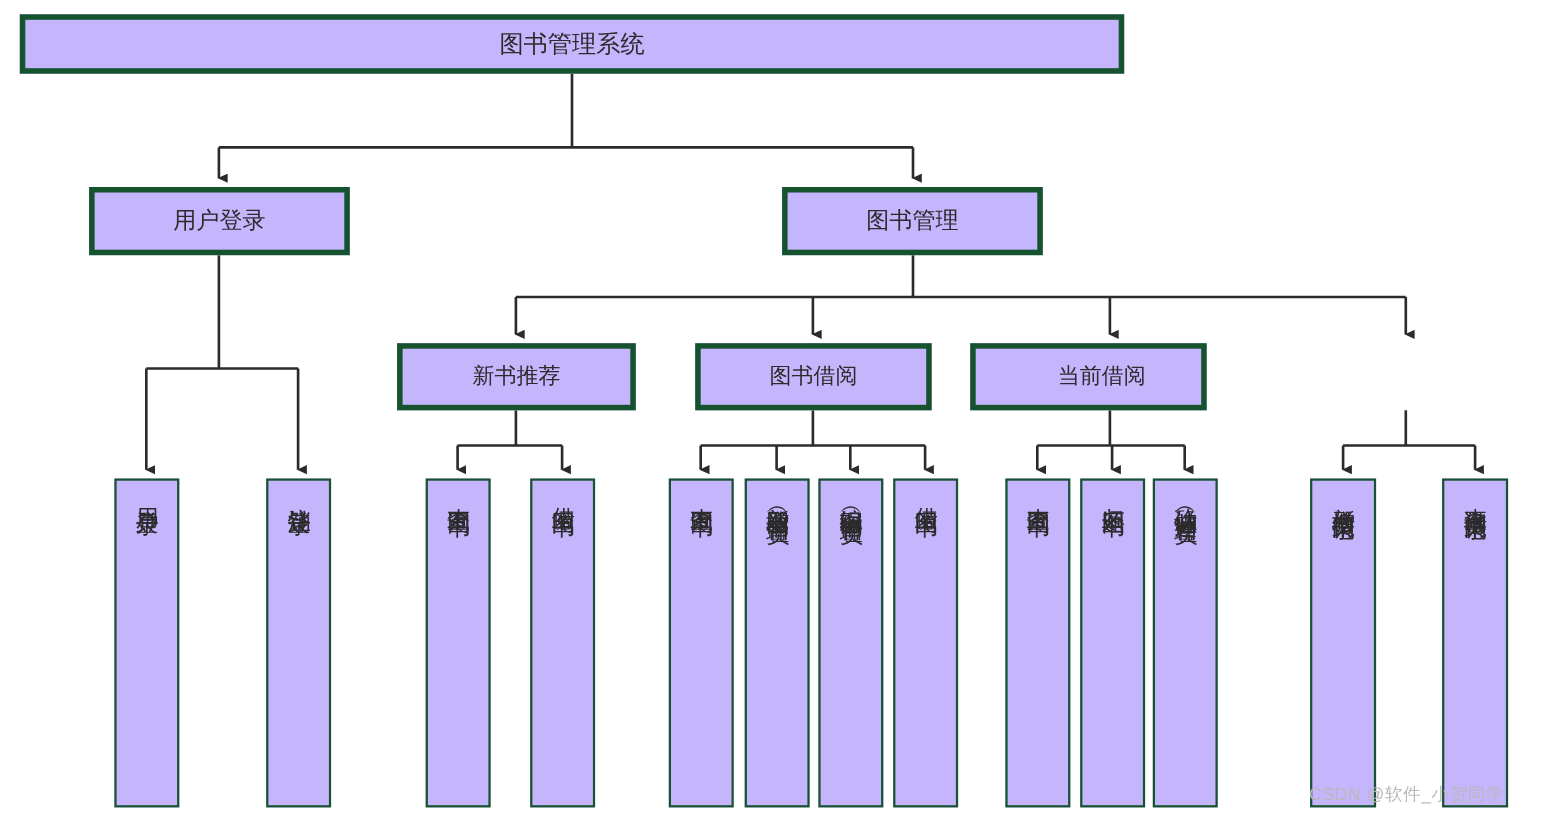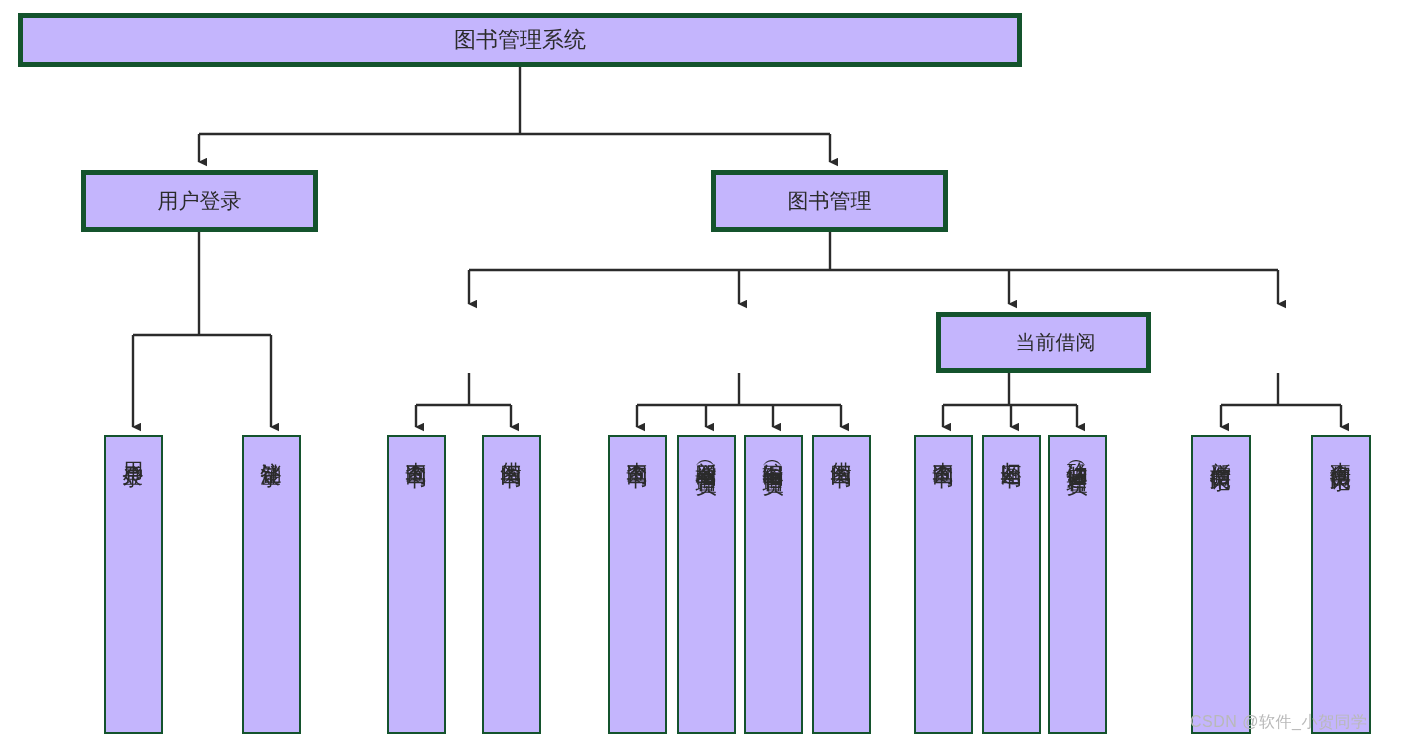--- a/index.html
+++ b/index.html
@@ -110,21 +110,27 @@
     <span class="lbl">图书管理系统</span>
   </div>
 
   <div class="node lvl1" style="left:81px;top:170px;width:237px;height:62px;">
     <span class="lbl">用户登录</span>
   </div>
   <div class="node lvl1" style="left:711px;top:170px;width:237px;height:62px;">
     <span class="lbl">图书管理</span>
   </div>
 
-  <div class="node lvl2" style="left:936px;top:312px;width:215px;height:61px;padding-left:24px;">
+  <div class="node lvl2" style="left:361px;top:312px;width:217px;height:61px;">
+    <span class="lbl">新书推荐</span>
+  </div>
+  <div class="node lvl2" style="left:632px;top:312px;width:215px;height:61px;">
+    <span class="lbl">图书借阅</span>
+  </div>
+  <div class="node lvl2" style="left:882px;top:312px;width:215px;height:61px;padding-left:24px;">
     <span class="lbl">当前借阅</span>
   </div>
 
   <div class="node leaf" style="left:104px;top:435px;width:59px;height:299px;">
     <span class="lbl">用户登录</span>
   </div>
   <div class="node leaf" style="left:242px;top:435px;width:59px;height:299px;">
     <span class="lbl">注销登录</span>
   </div>
 

